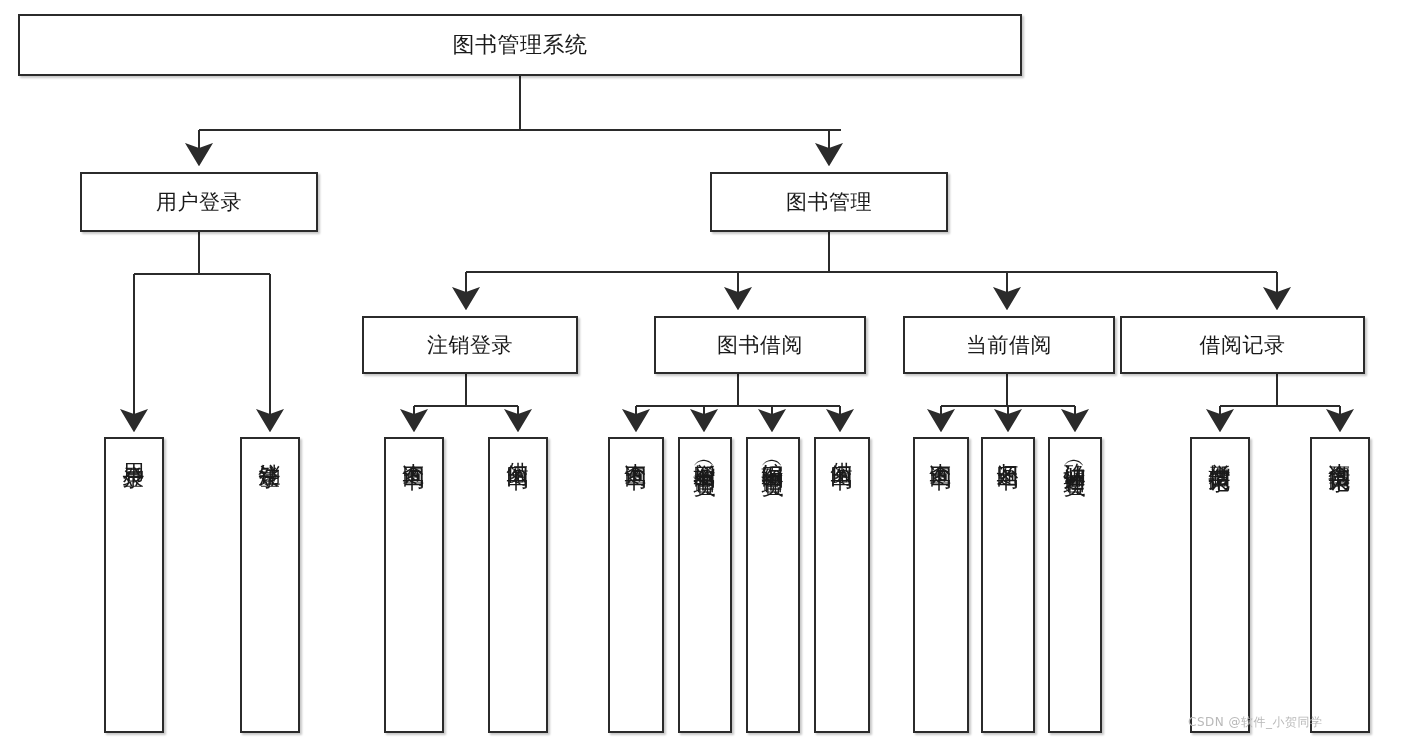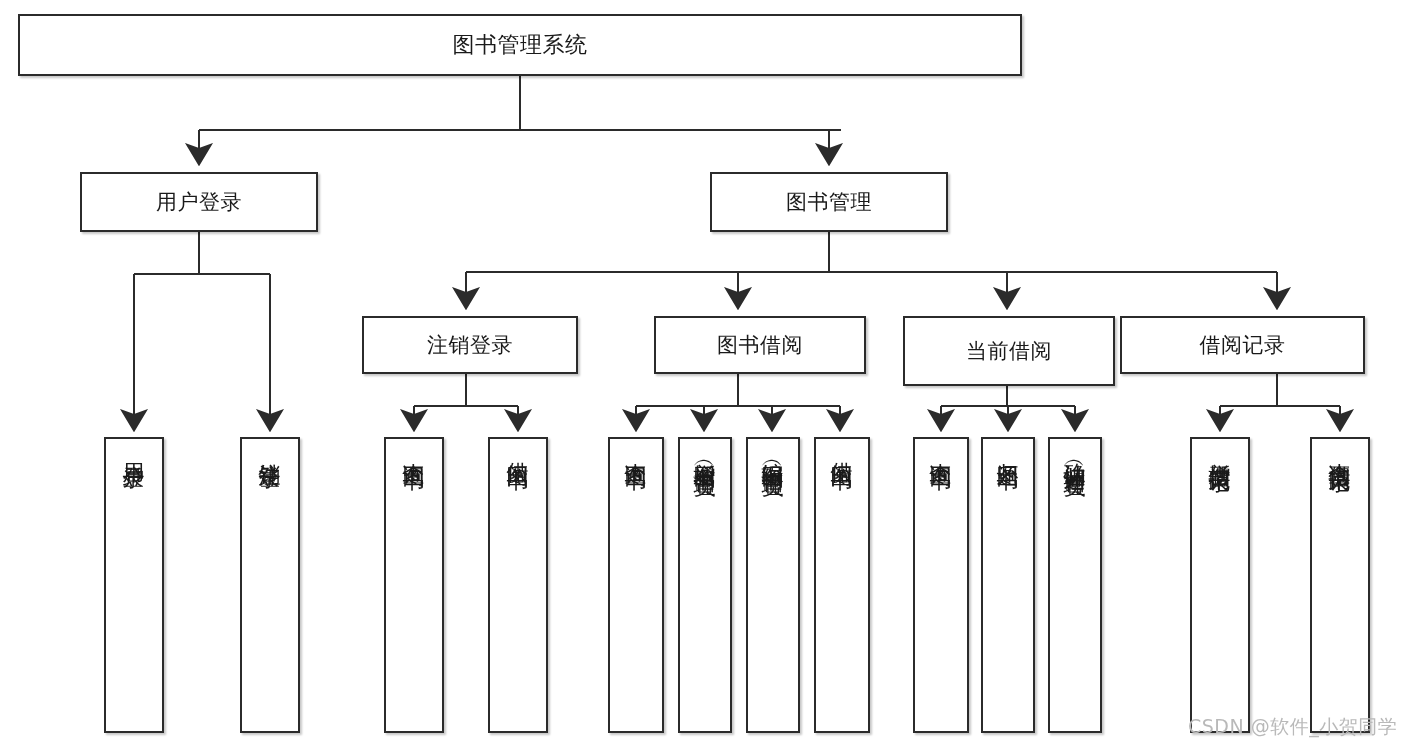--- a/index.html
+++ b/index.html
@@ -62,21 +62,21 @@
     font-size: 22px;
     line-height: 1.05;
     letter-spacing: 2px;
     white-space: nowrap;
     transform: rotate(0deg);
   }
   .watermark {
     position: absolute;
     left: 1188px;
     top: 714px;
-    font-size: 19px;
+    font-size: 12px;
     color: #b9b9b9;
     white-space: nowrap;
     letter-spacing: 0.5px;
   }
 </style>
 </head>
 <body>
 
 <div id="canvas">
 
@@ -145,21 +145,21 @@
   </div>
 
   <div class="node horiz" style="left:362px; top:316px; width:216px; height:58px;">
     <span class="label">注销登录</span>
   </div>
 
   <div class="node horiz" style="left:634px; top:316px; width:212px; height:58px;margin-left:20px;">
     <span class="label">图书借阅</span>
   </div>
 
-  <div class="node horiz" style="left:903px; top:316px; width:212px; height:70px;">
+  <div class="node horiz" style="left:903px; top:316px; width:212px; height:58px;">
     <span class="label">当前借阅</span>
   </div>
 
   <div class="node horiz" style="left:1120px; top:316px; width:245px; height:58px;">
     <span class="label">借阅记录</span>
   </div>
 
   <div class="node vert" style="left:104px; top:437px; width:60px; height:296px;">
     <span class="label">用户登录</span>
   </div>

